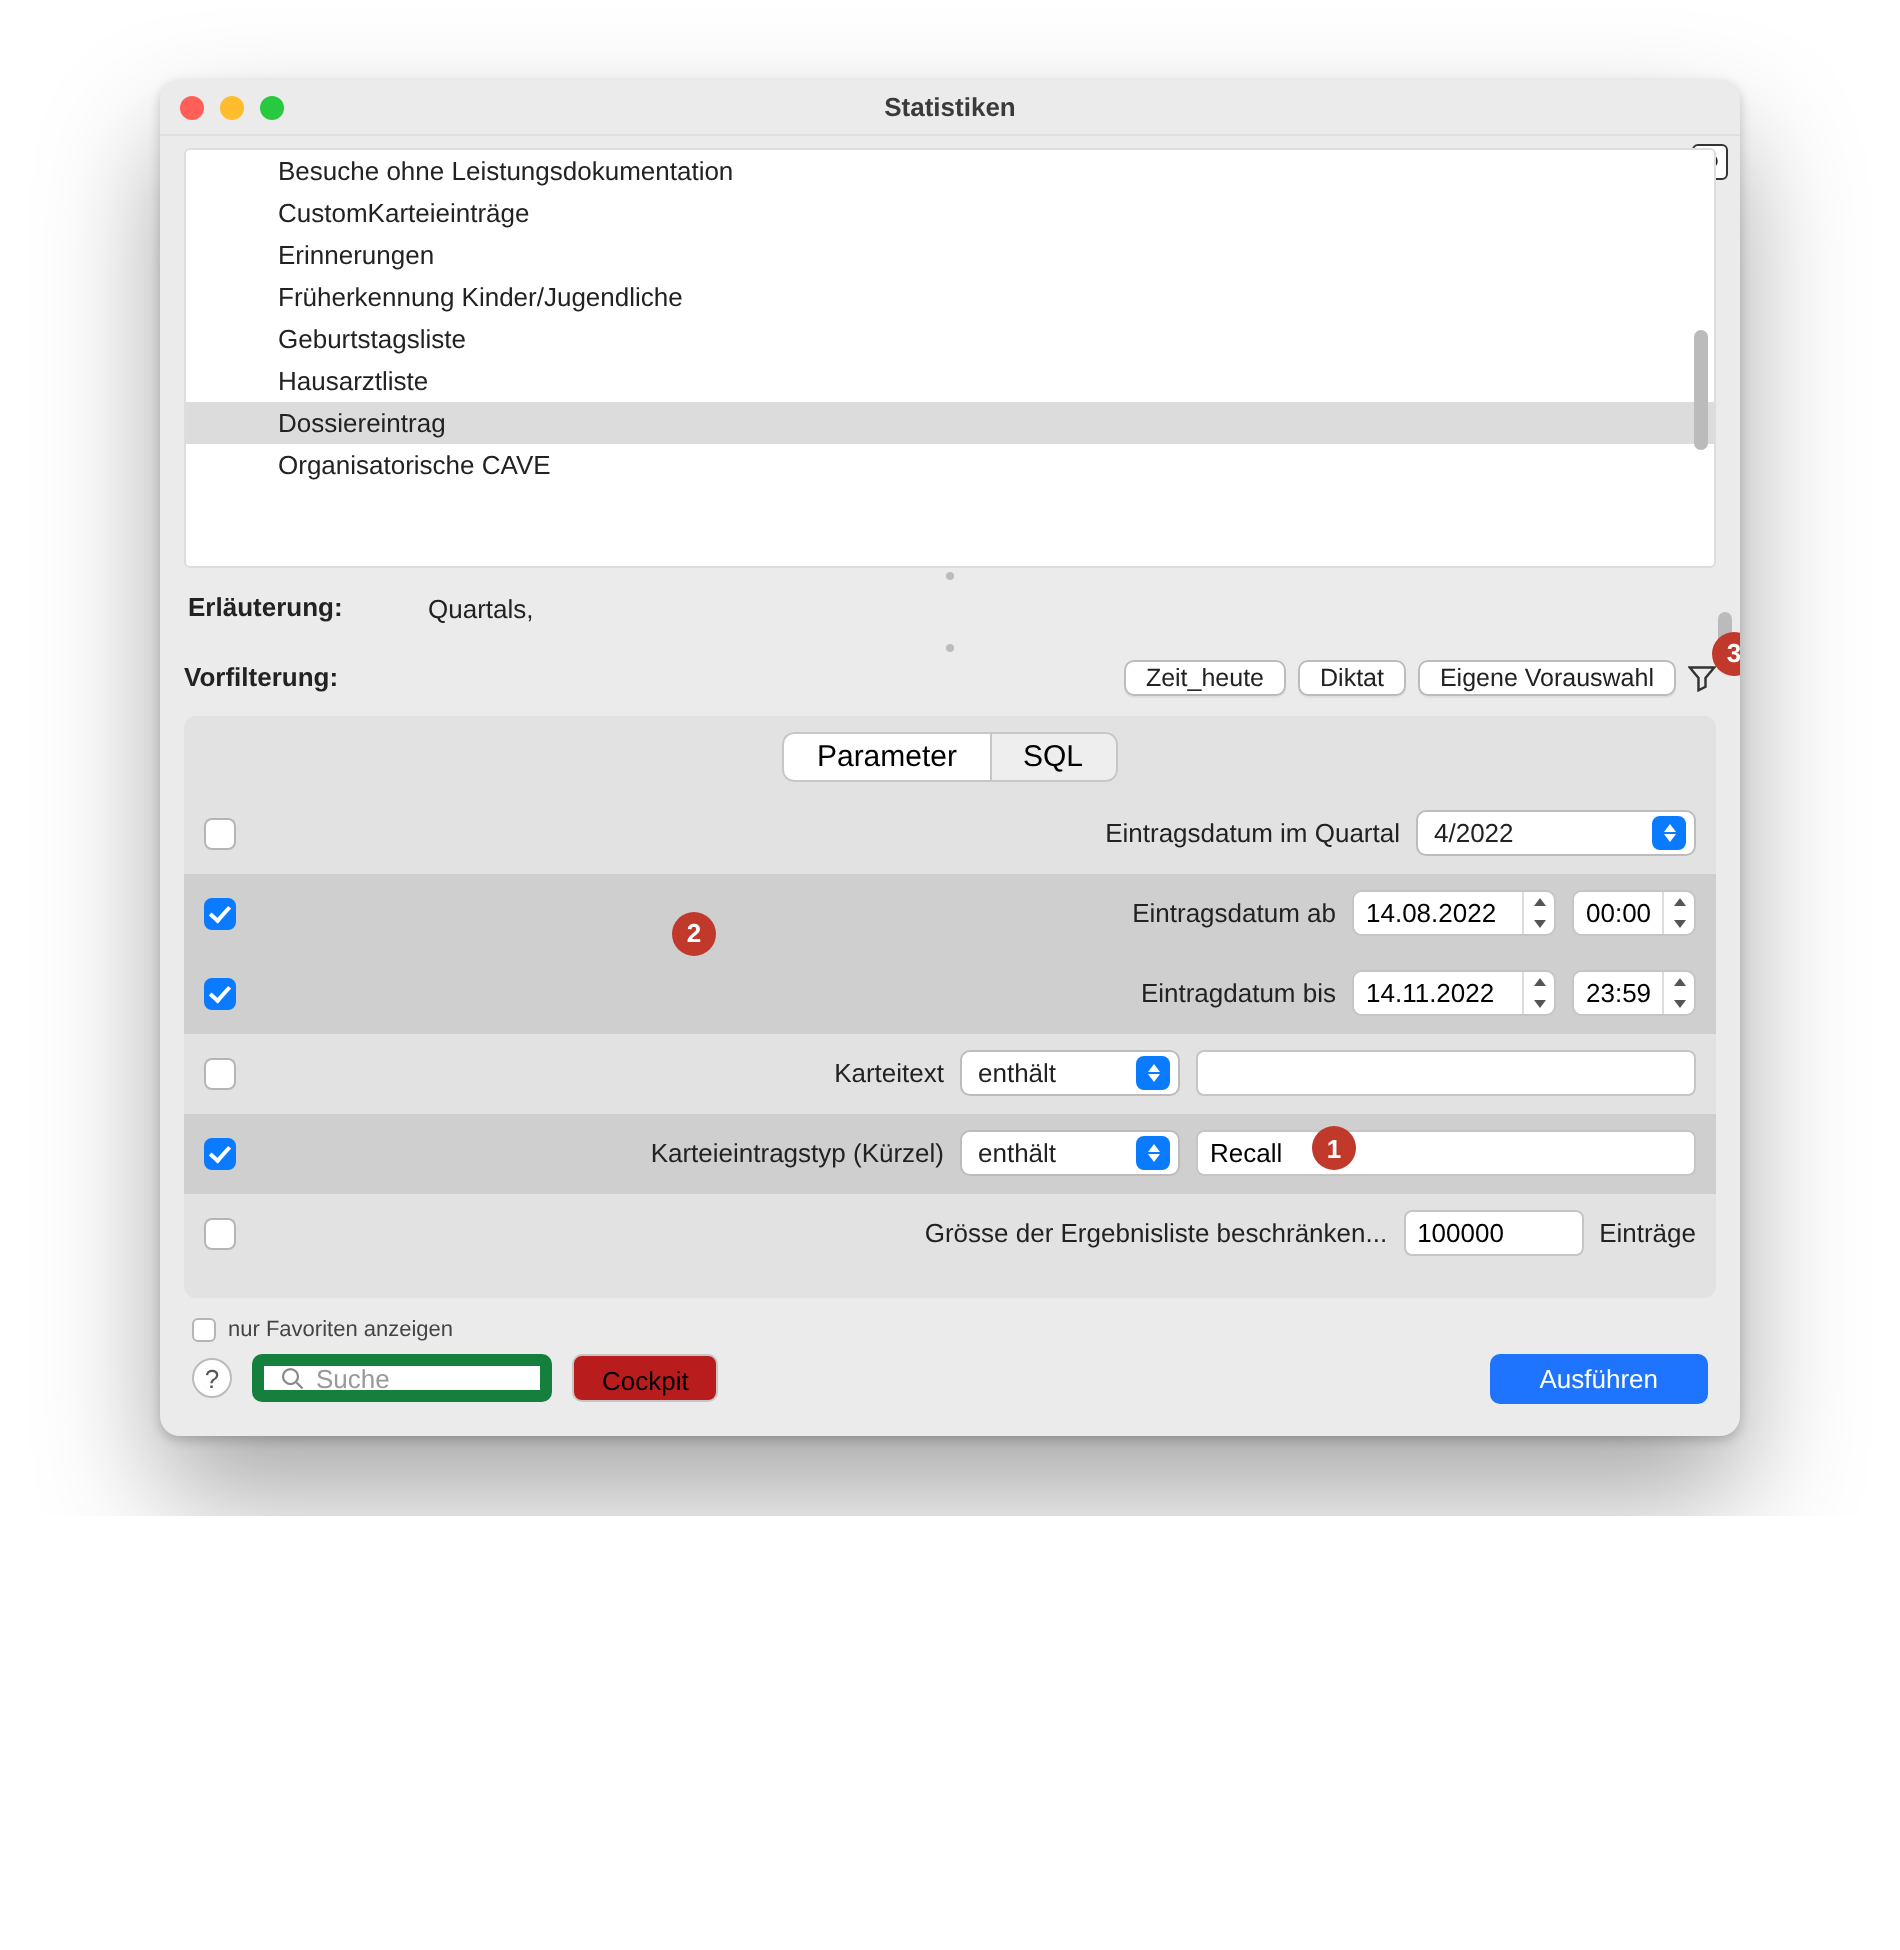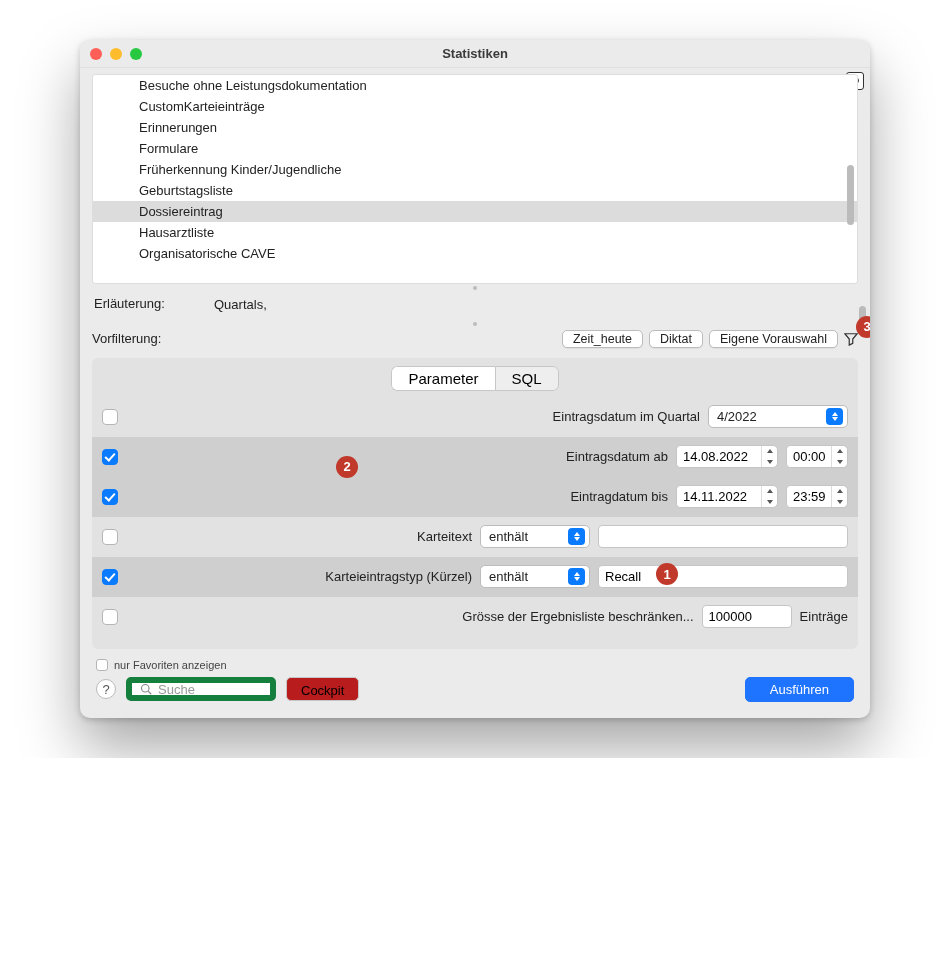--- a/index.html
+++ b/index.html
@@ -81,21 +81,21 @@
     content: "";
     position: absolute;
     left: 50%; top: 2px;
     width: 4px; height: 4px;
     background: #bcbcbc;
     border-radius: 50%;
     transform: translateX(-50%);
     box-shadow: -8px 0 #bcbcbc00, 8px 0 #bcbcbc00;
   }
   .section-row { display: flex; padding: 6px 2px; gap: 10px; }
-  .label-col { width: 110px; text-align: left; padding-top: 0; }
+  .label-col { width: 110px; text-align: left; padding-top: 0; font-weight: bold; }
   .explan { flex: 1; line-height: 1.35; position: relative; }
   .small-scroll {
     position: absolute;
     right: -10px; top: 10px;
     width: 7px; height: 24px;
     background: #bbb; border-radius: 4px;
   }
   .pill-row {
     display: flex; align-items: center; gap: 6px;
     padding: 4px 0;
@@ -282,25 +282,24 @@
   </div>
 
   <div class="content">
     <div class="topright-refresh">↻</div>
 
     <div class="list-area">
       <div class="list-scroll"></div>
       <div class="list-item">Besuche ohne Leistungsdokumentation</div>
       <div class="list-item">CustomKarteieinträge</div>
       <div class="list-item">Erinnerungen</div>
-      <div class="list-item">Formulare</div>
       <div class="list-item">Früherkennung Kinder/Jugendliche</div>
       <div class="list-item">Geburtstagsliste</div>
+      <div class="list-item">Hausarztliste</div>
       <div class="list-item selected">Dossiereintrag</div>
-      <div class="list-item">Hausarztliste</div>
       <div class="list-item">Organisatorische CAVE</div>
     </div>
     <div class="drag-handle"></div>
 
     <div class="section-row">
       <div class="label-col">Erläuterung:</div>
       <div class="explan">
         <span>Quartals,</span><br>
         <div class="small-scroll"></div>
       </div>

